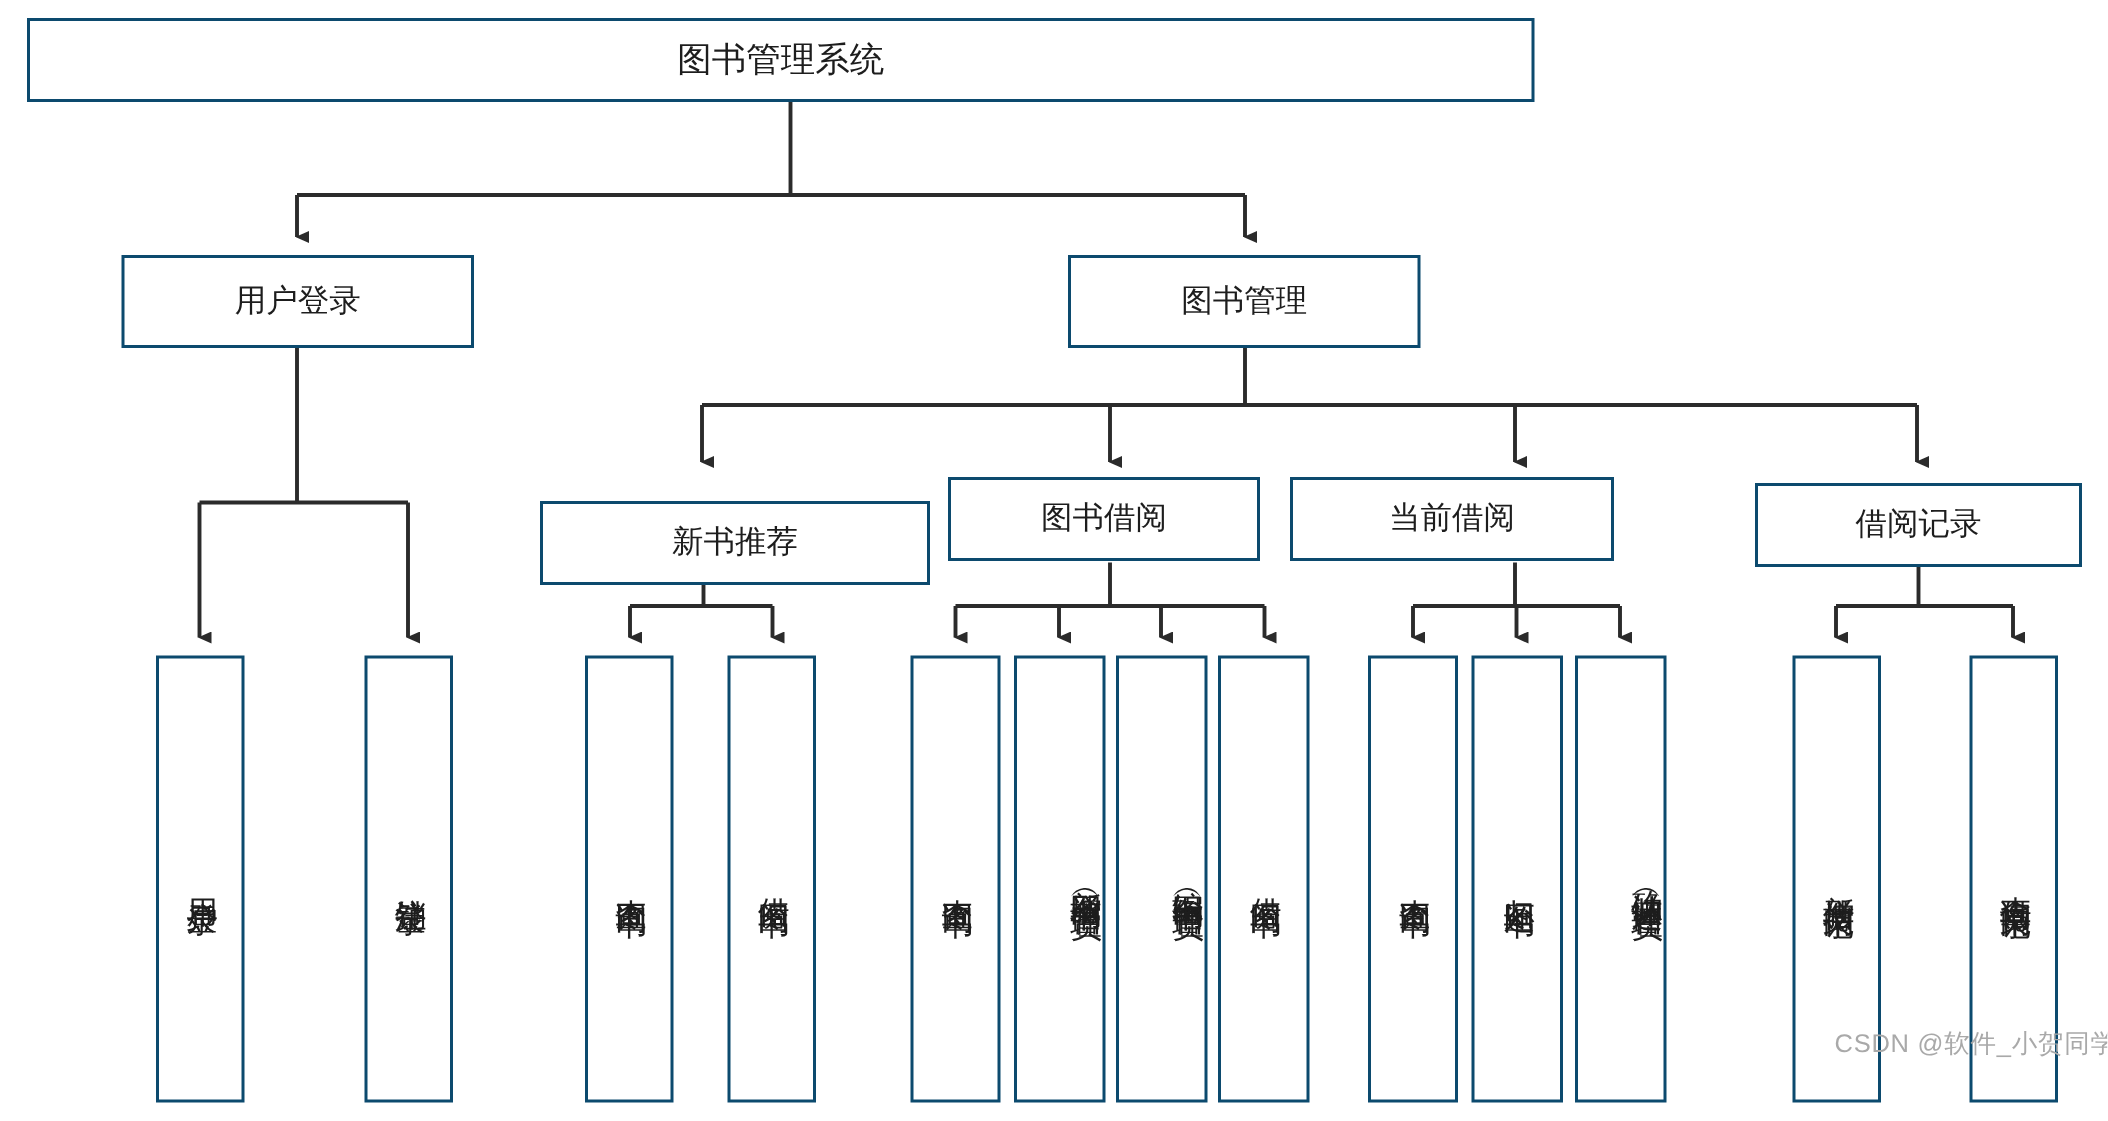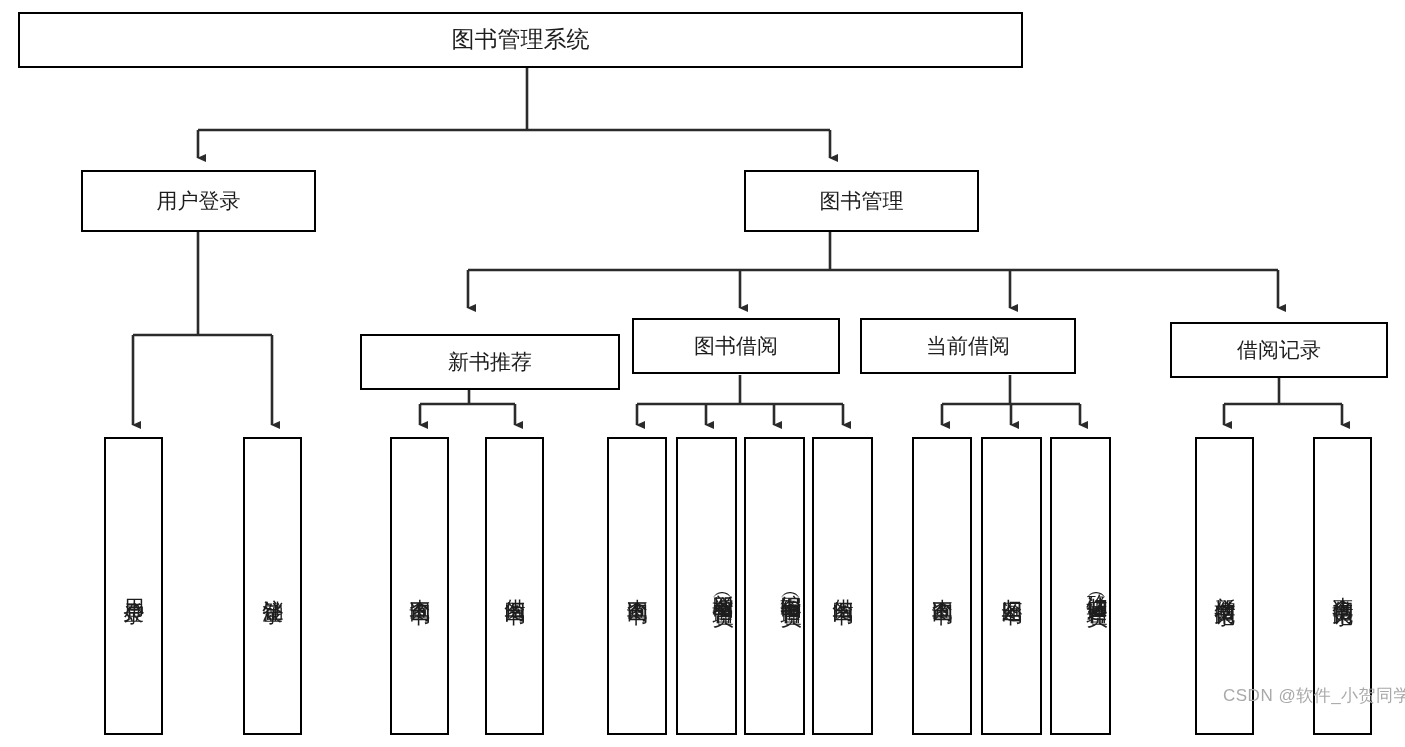--- a/index.html
+++ b/index.html
@@ -21,21 +21,21 @@
     position: absolute;
     left: 0;
     top: 0;
     width: 1405px;
     height: 747px;
     pointer-events: none;
   }
   .node {
     position: absolute;
     box-sizing: border-box;
-    border: 2px solid #000000;
+    border: 2px solid #0c4a6e;
     background: #ffffff;
     display: flex;
     align-items: center;
     justify-content: center;
     color: #1d1d1d;
     line-height: 1.18;
     text-align: center;
   }
   .node.root {
     font-size: 23px;
@@ -126,21 +126,21 @@
     </g>
   </svg>
 
   <div class="node root" style="left:18px; top:12px; width:1005px; height:56px;">
     <span>图书管理系统</span>
   </div>
 
   <div class="node lvl2" style="left:81px; top:170px; width:235px; height:62px;">
     <span>用户登录</span>
   </div>
-  <div class="node lvl2" style="left:712px; top:170px; width:235px; height:62px;margin-left:32px;">
+  <div class="node lvl2" style="left:712px; top:170px; width:235px; height:62px;">
     <span>图书管理</span>
   </div>
 
   <div class="node lvl3" style="left:360px; top:334px; width:260px; height:56px;">
     <span>新书推荐</span>
   </div>
   <div class="node lvl3" style="left:632px; top:318px; width:208px; height:56px;">
     <span>图书借阅</span>
   </div>
   <div class="node lvl3" style="left:860px; top:318px; width:216px; height:56px;">

